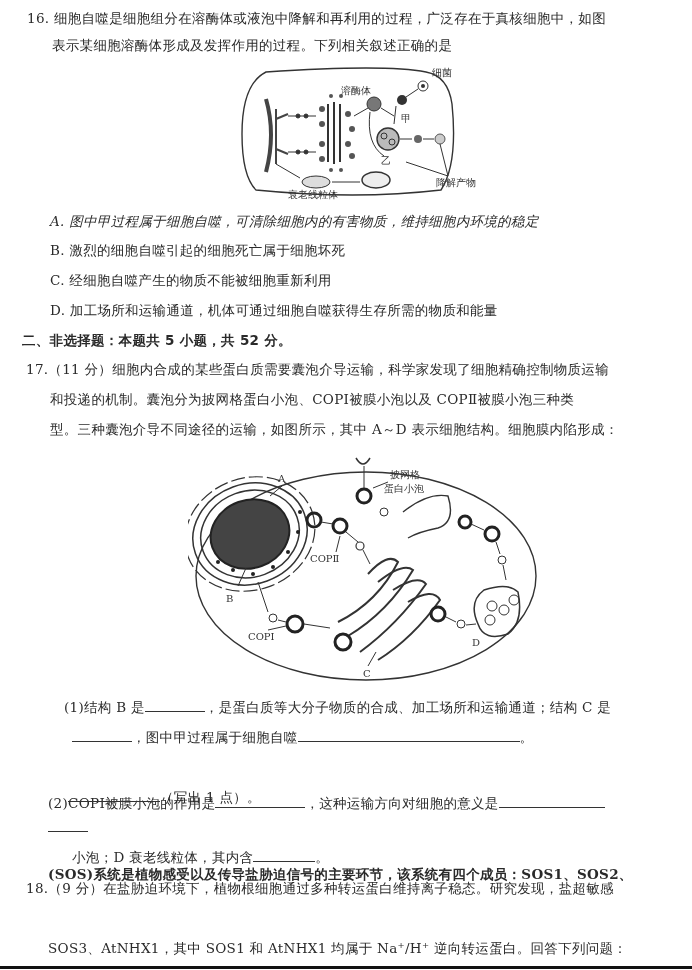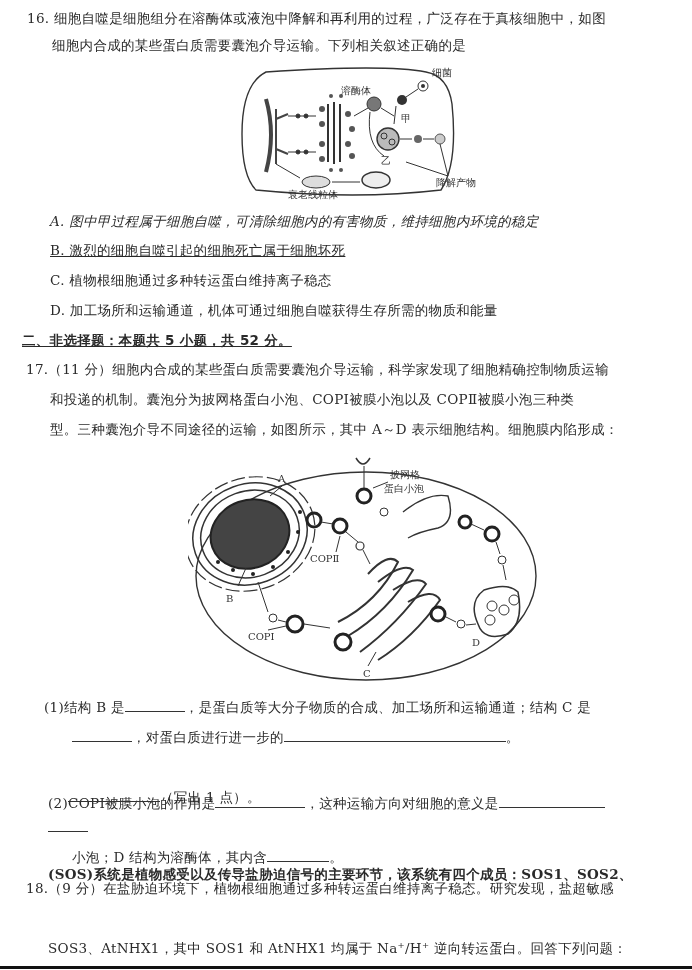--- a/index.html
+++ b/index.html
@@ -1,29 +1,29 @@
 <!DOCTYPE html>
 <html><head>
 <meta charset="utf-8">
 <style>
   html, body { margin: 0; padding: 0; background: #ffffff; }
   body { width: 692px; height: 970px; position: relative; overflow: hidden;
          font-family: "DejaVu Serif", "Liberation Serif", serif; color: #2a2a2a; font-size: 13.5px; }
   .line { position: absolute; white-space: nowrap; line-height: 20px; letter-spacing: 0.3px; }
-  .bold { font-weight: bold; font-family: "DejaVu Sans", "Liberation Sans", sans-serif; text-decoration: underline; }
+  .bold { font-weight: bold; font-family: "DejaVu Sans", "Liberation Sans", sans-serif; }
   .blank { display: inline-block; border-bottom: 1px solid #333; height: 14px; vertical-align: baseline; }
   .fig { position: absolute; }
   .bottom-rule { position: absolute; left: 0; top: 966px; width: 692px; height: 3px; background: #111; }
   svg text { font-family: "DejaVu Serif", "Liberation Serif", serif; fill: #333; }
 </style>
 </head>
 <body>
 
 <div class="line" style="left:27px;top:8px;">16. 细胞自噬是细胞组分在溶酶体或液泡中降解和再利用的过程，广泛存在于真核细胞中，如图</div>
-<div class="line" style="left:52px;top:35px;">细胞内合成的某些蛋白质需要囊泡介导运输。下列相关叙述正确的是</div>
+<div class="line" style="left:52px;top:35px;">表示某细胞溶酶体形成及发挥作用的过程。下列相关叙述正确的是</div>
 
 <div class="fig" style="left:236px;top:64px;width:260px;height:136px;">
   <svg width="260" height="136" viewBox="0 0 260 136">
     <path d="M30 8 Q150 0 190 8 Q212 12 216 40 Q222 100 205 126 Q120 136 20 126 Q6 112 6 70 Q6 20 30 8 Z" fill="none" stroke="#333" stroke-width="1.4"></path>
 
     <path d="M30 35 Q40 70 30 108" fill="none" stroke="#444" stroke-width="4"></path>
     <path d="M40 45 L40 100" stroke="#444" stroke-width="2"></path>
     <line x1="40" y1="55" x2="52" y2="50" stroke="#444" stroke-width="2"></line>
     <line x1="40" y1="85" x2="52" y2="90" stroke="#444" stroke-width="2"></line>
 
@@ -85,22 +85,22 @@
     <text x="105" y="30" font-size="10">溶酶体</text>
     <text x="196" y="12" font-size="10">细菌</text>
     <text x="165" y="58" font-size="10">甲</text>
     <text x="145" y="100" font-size="10">乙</text>
     <text x="52" y="134" font-size="10">衰老线粒体</text>
     <text x="200" y="122" font-size="10">降解产物</text>
   </svg>
 </div>
 
 <div class="line" style="left:50px;top:211px;font-style:italic;">A. 图中甲过程属于细胞自噬，可清除细胞内的有害物质，维持细胞内环境的稳定</div>
-<div class="line" style="left:50px;top:240px;text-decoration:underline;">B. 激烈的细胞自噬引起的细胞死亡属于细胞坏死</div>
-<div class="line" style="left:50px;top:270px;">C. 植物根细胞通过多种转运蛋白维持离子稳态</div>
+<div class="line" style="left:50px;top:240px;">B. 激烈的细胞自噬引起的细胞死亡属于细胞坏死</div>
+<div class="line" style="left:50px;top:270px;">C. 经细胞自噬产生的物质不能被细胞重新利用</div>
 <div class="line" style="left:50px;top:300px;">D. 加工场所和运输通道，机体可通过细胞自噬获得生存所需的物质和能量</div>
 
 <div class="line bold" style="left:22px;top:330px;">二、非选择题：本题共 5 小题，共 52 分。</div>
 
 <div class="line" style="left:26px;top:359px;">17.（11 分）细胞内合成的某些蛋白质需要囊泡介导运输，科学家发现了细胞精确控制物质运输</div>
 <div class="line" style="left:50px;top:389px;text-align:center;">和投递的机制。囊泡分为披网格蛋白小泡、COPⅠ被膜小泡以及 COPⅡ被膜小泡三种类</div>
 <div class="line" style="left:50px;top:419px;">型。三种囊泡介导不同途径的运输，如图所示，其中 A～D 表示细胞结构。细胞膜内陷形成：</div>
 
 <div class="fig" style="left:188px;top:452px;width:350px;height:236px;">
   <svg width="350" height="236" viewBox="0 0 350 236">
@@ -173,38 +173,38 @@
     <text x="38" y="150" font-size="10">B</text>
     <text x="175" y="225" font-size="10">C</text>
     <text x="284" y="194" font-size="10">D</text>
     <text x="122" y="110" font-size="10">COPⅡ</text>
     <text x="60" y="188" font-size="10">COPⅠ</text>
     <text x="202" y="26" font-size="10">披网格</text>
     <text x="196" y="40" font-size="10">蛋白小泡</text>
   </svg>
 </div>
 
-<div class="line" style="left:44px;top:697px;">
+<div class="line" style="left:64px;top:697px;">
   <span>(1)结构 B 是</span><span class="blank" style="width:60px;"></span><span>，是蛋白质等大分子物质的合成、加工场所和运输通道；结构 C 是</span>
 </div>
 <div class="line" style="left:72px;top:727px;">
-  <span class="blank" style="width:60px;"></span><span>，对蛋白质进行进一步的</span><span class="blank" style="width:222px;"></span><span>。</span>
+  <span class="blank" style="width:60px;"></span><span>，图中甲过程属于细胞自噬</span><span class="blank" style="width:222px;"></span><span>。</span>
 </div>
 
 <div class="line" style="left:48px;top:757px;margin-top:36px;">
   <span>(2)COPⅠ被膜小泡的作用是</span><span class="blank" style="width:90px;"></span><span>，这种运输方向对细胞的意义是</span><span class="blank" style="width:106px;"></span>
 </div>
 <div class="line" style="left:68px;top:787px;">
   <span class="blank" style="width:92px;"></span><span>（写出 1 点）。</span>
 </div>
 
 <div class="line" style="left:48px;top:817px;">
   <span class="blank" style="width:40px;"></span>
 </div>
 <div class="line" style="left:72px;top:847px;">
-  <span>小泡；D 结构为溶酶体，其内含</span><span class="blank" style="width:62px;"></span><span>。</span>
+  <span>小泡；D 衰老线粒体，其内含</span><span class="blank" style="width:62px;"></span><span>。</span>
 </div>
 
 <div class="line" style="left:26px;top:878px;">18.（9 分）在盐胁迫环境下，植物根细胞通过多种转运蛋白维持离子稳态。研究发现，盐超敏感</div>
 <div class="line" style="left:48px;top:864px;font-weight:bold;">(SOS)系统是植物感受以及传导盐胁迫信号的主要环节，该系统有四个成员：SOS1、SOS2、</div>
 <div class="line" style="left:48px;top:938px;text-align:center;">SOS3、AtNHX1，其中 SOS1 和 AtNHX1 均属于 Na⁺/H⁺ 逆向转运蛋白。回答下列问题：</div>
 
 <div class="bottom-rule"></div>
 
 </body></html>

